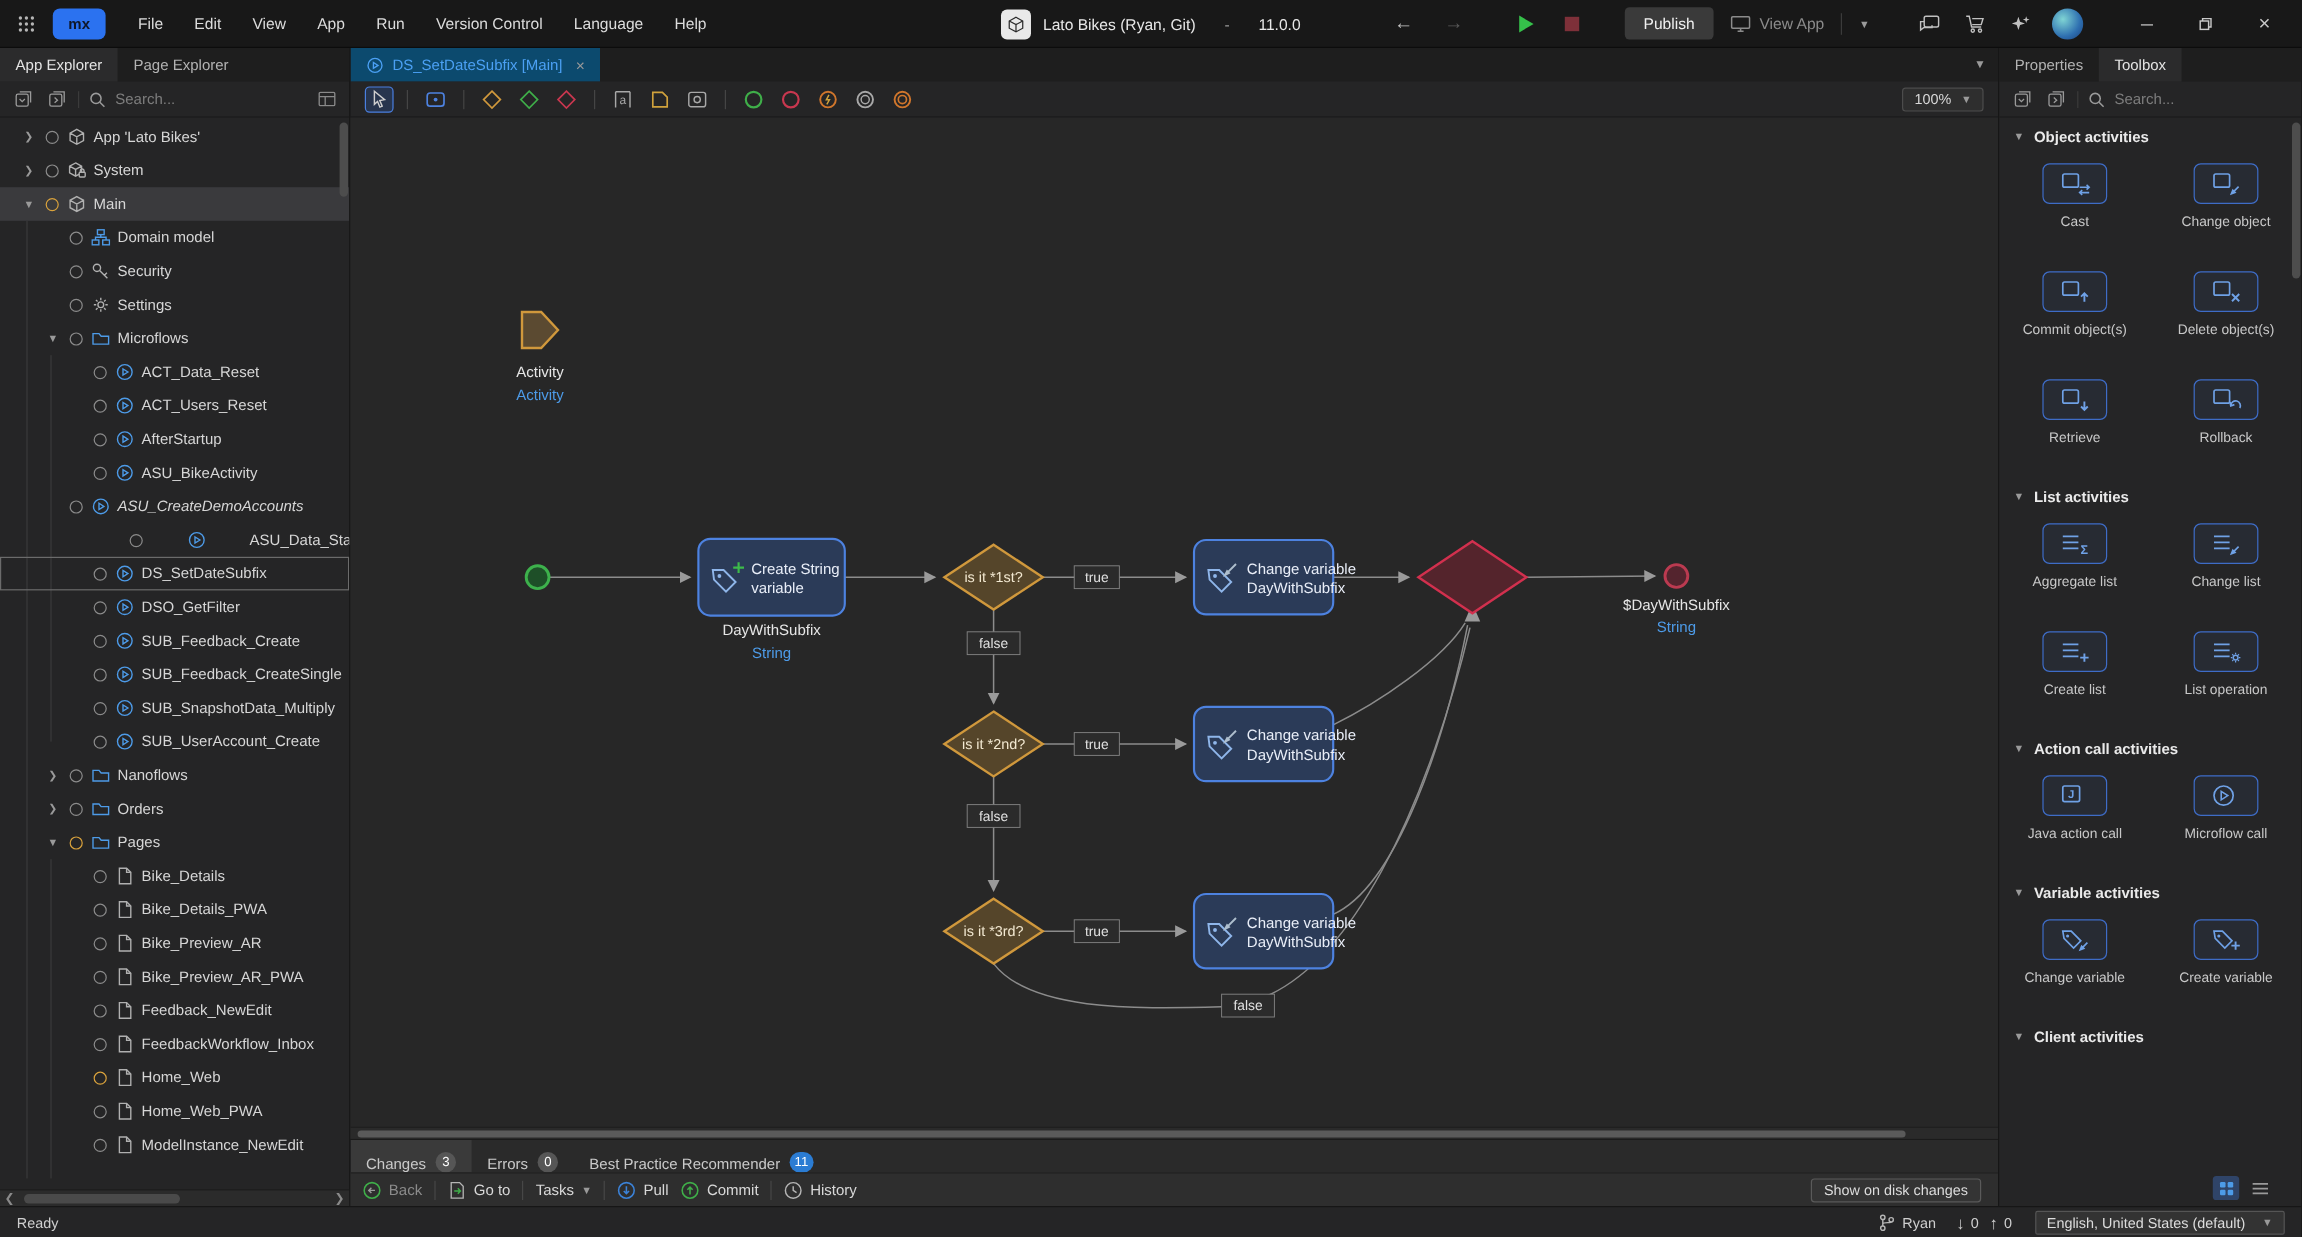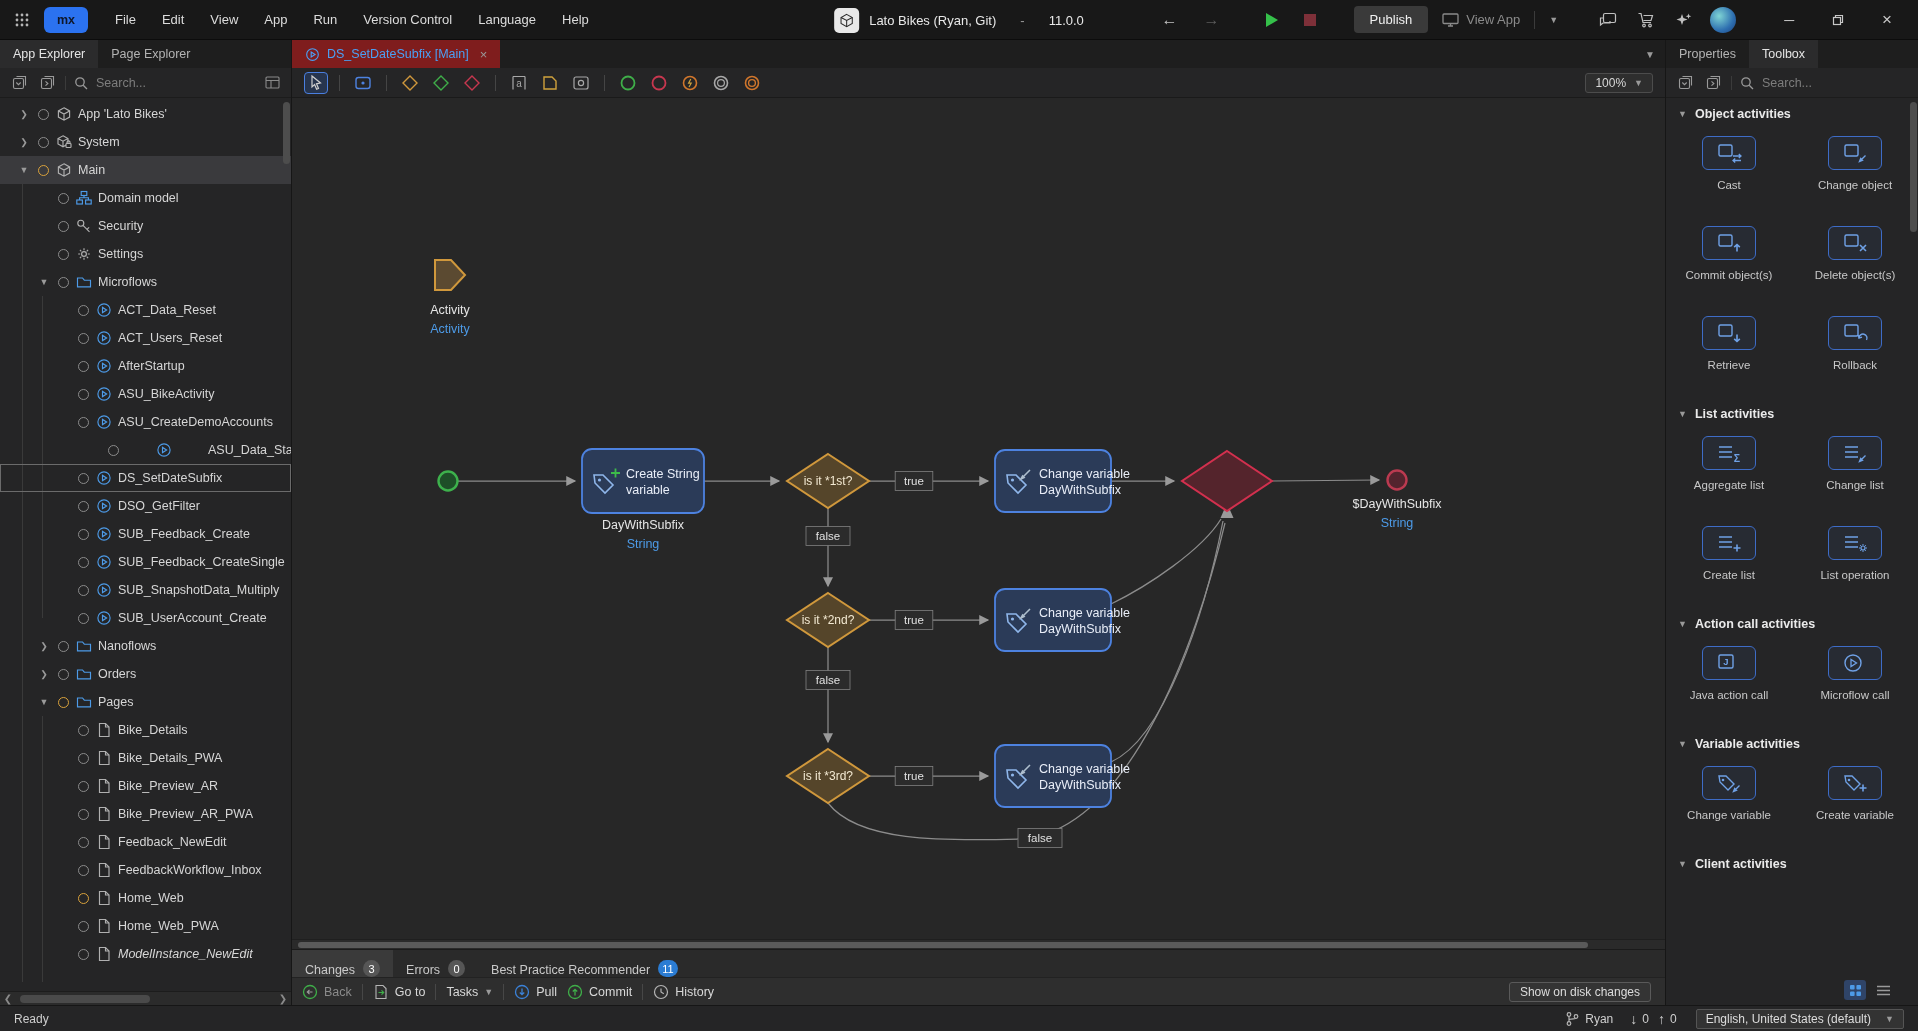--- a/index.html
+++ b/index.html
@@ -31,21 +31,21 @@
 
   
   .main { display:flex; height:965px; }
   .panel-left { width:292px; background:#252526; border-right:1px solid #161616; display:flex; flex-direction:column; position:relative; }
   .center { width:1373px; display:flex; flex-direction:column; background:#272727; }
   .panel-right { width:253px; background:#252526; border-left:1px solid #161616; display:flex; flex-direction:column; position:relative; }
 
   .tabstrip { height:28px; background:#1e1e1e; display:flex; align-items:stretch; flex:none; }
   .tabstrip .tab { display:flex; align-items:center; gap:7px; padding:0 13px; font-size:12.5px; color:#b3b3b3; }
   .tabstrip .tab.active { background:#2b2b2c; color:#e4e4e4; }
-  .tabstrip .tab.doc { color:#4ba0f4; background:#7f1d1d; }
+  .tabstrip .tab.doc { color:#4ba0f4; background:#0c4a6e; }
   .tab-close { color:#9a9a9a; font-size:13px; margin-left:4px; }
   .strip-caret { margin-left:auto; align-self:center; padding-right:10px; color:#9a9a9a; font-size:10px; }
 
   .paneltools { height:30px; display:flex; align-items:center; gap:8px; padding:0 9px; flex:none; border-bottom:1px solid #1c1c1c; }
   .ptool { width:20px; height:20px; display:flex; align-items:center; justify-content:center; }
   .searchbox { display:flex; align-items:center; gap:8px; color:#8a8a8a; font-size:12.5px; flex:1; }
   .searchbox .ph { color:#7d7d7d; }
 
   
   .tree { position:relative; flex:1; overflow:hidden; padding-top:2px; }
@@ -362,21 +362,21 @@
             <span class="chev"></span>
             <span class="dot"></span>
             <span class="ticon">
               <svg width="16" height="16" viewBox="0 0 16 16" fill="none" stroke-width="1.15">
                 <circle cx="8" cy="8" r="6.1" stroke="#4d9be8"></circle>
                 <path d="M6.5 5.4 v5.2 l4.1 -2.6 z" stroke="#4d9be8"></path>
               </svg>
             </span>
             <span class="tlabel">ASU_BikeActivity</span>
           </div>
-          <div class="trow" style="padding-left: 56px;">
+          <div class="trow" style="padding-left: 36px; font-style: italic;">
             <span class="chev"></span>
             <span class="dot"></span>
             <span class="ticon">
               <svg width="16" height="16" viewBox="0 0 16 16" fill="none" stroke-width="1.15">
                 <circle cx="8" cy="8" r="6.1" stroke="#4d9be8"></circle>
                 <path d="M6.5 5.4 v5.2 l4.1 -2.6 z" stroke="#4d9be8"></path>
               </svg>
             </span>
             <span class="tlabel">ASU_CreateDemoAccounts</span>
           </div>
@@ -568,21 +568,21 @@
             <span class="chev"></span>
             <span class="dot"></span>
             <span class="ticon">
               <svg width="16" height="16" viewBox="0 0 16 16" fill="none" stroke-width="1.15">
                 <path d="M3.5 1.5 h6 l3.5 3.5 v9.5 h-9.5 Z" stroke="#b0b0b0"></path>
                 <path d="M9.5 1.5 V5 h3.5" stroke="#b0b0b0"></path>
               </svg>
             </span>
             <span class="tlabel">Home_Web_PWA</span>
           </div>
-          <div class="trow" style="padding-left: 56px; font-style: italic;">
+          <div class="trow" style="padding-left: 56px;">
             <span class="chev"></span>
             <span class="dot"></span>
             <span class="ticon">
               <svg width="16" height="16" viewBox="0 0 16 16" fill="none" stroke-width="1.15">
                 <path d="M3.5 1.5 h6 l3.5 3.5 v9.5 h-9.5 Z" stroke="#b0b0b0"></path>
                 <path d="M9.5 1.5 V5 h3.5" stroke="#b0b0b0"></path>
               </svg>
             </span>
             <span class="tlabel">ModelInstance_NewEdit</span>
           </div>

